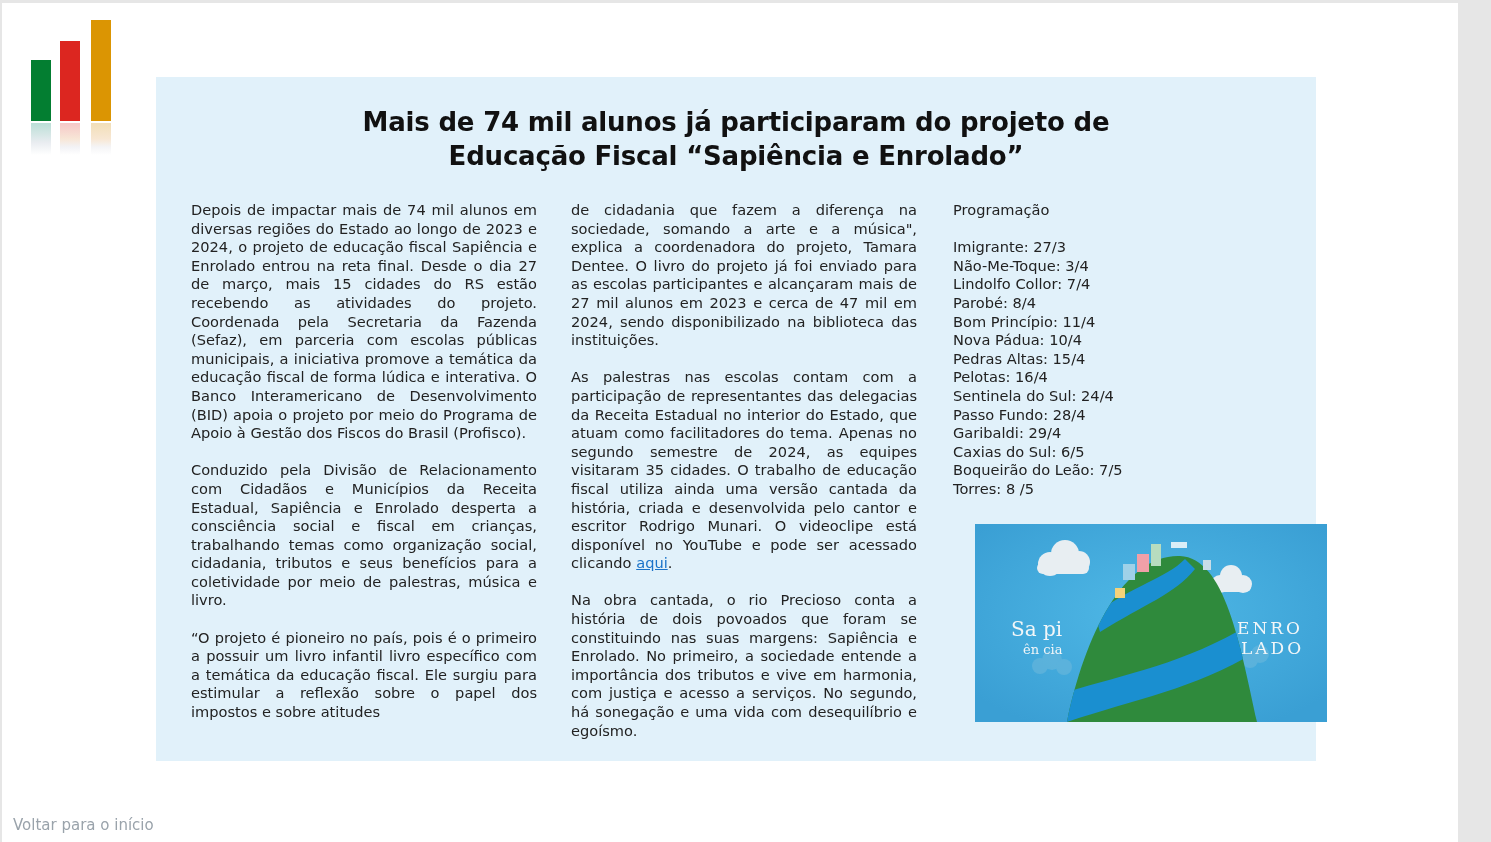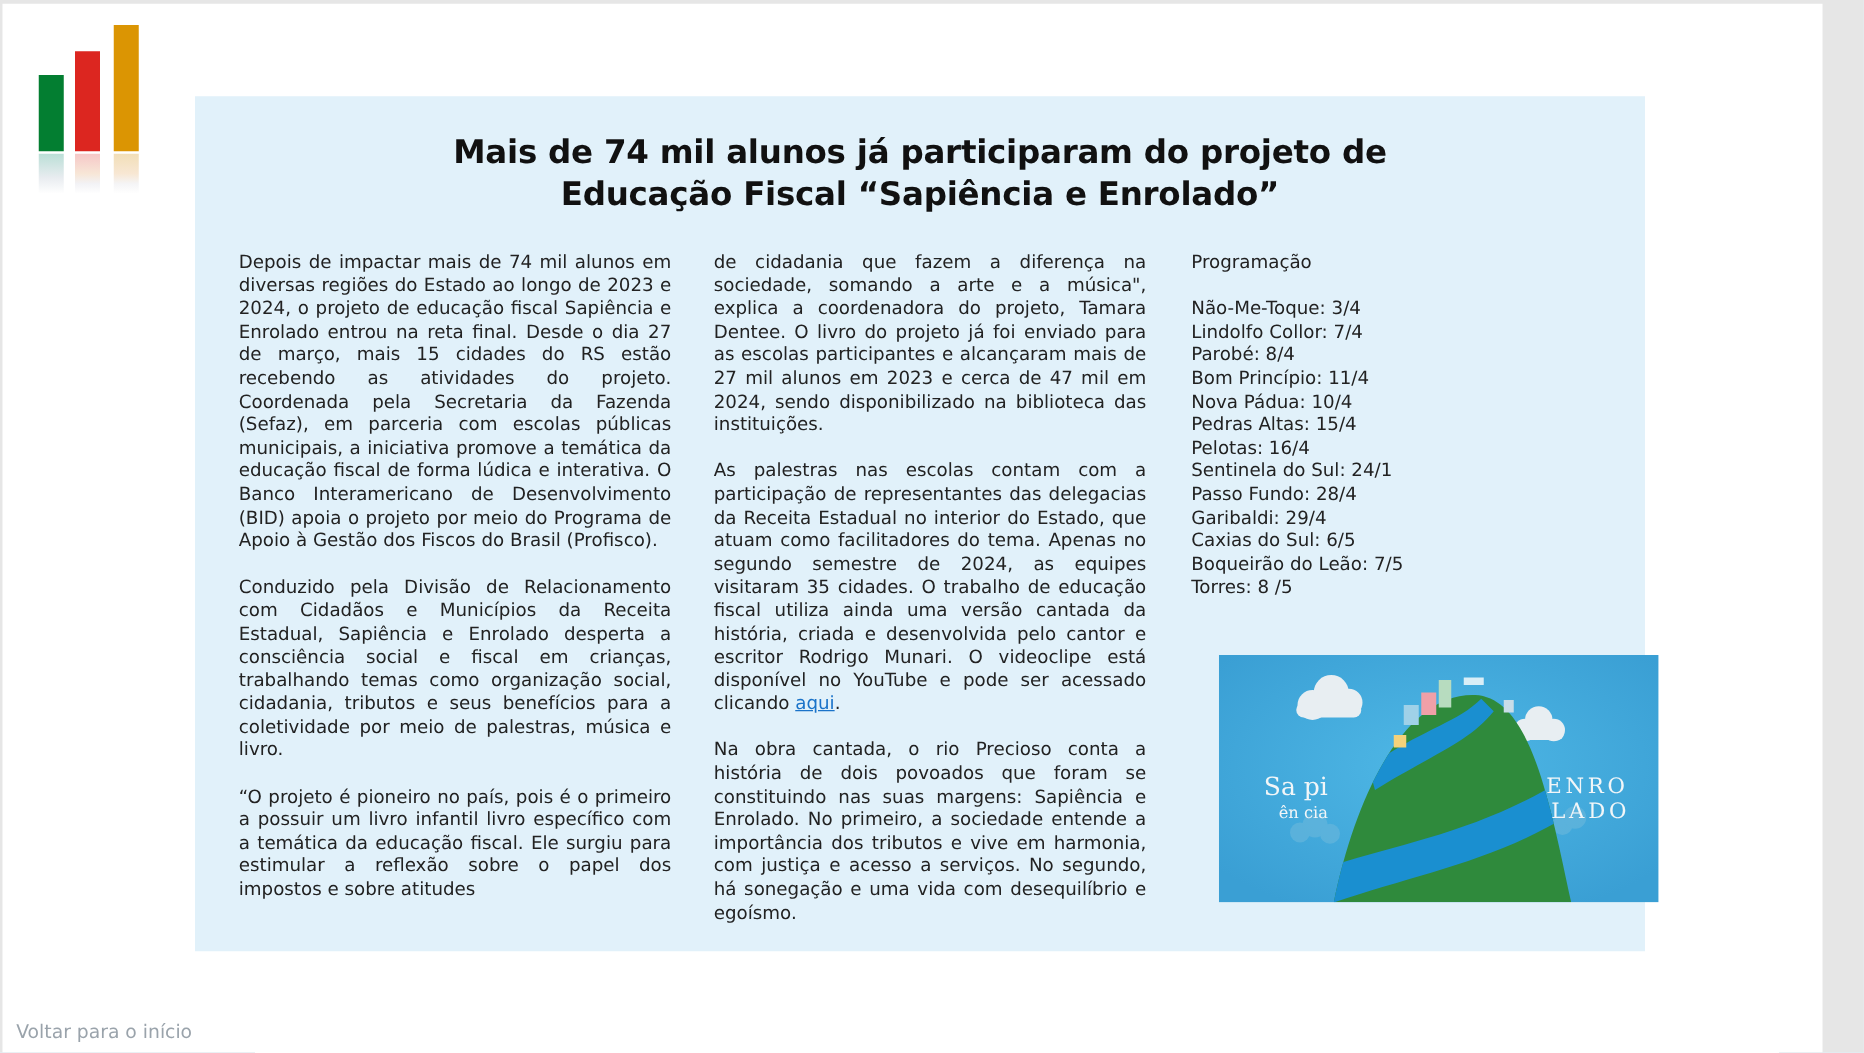--- a/index.html
+++ b/index.html
@@ -92,28 +92,29 @@
     <div class="col col2">
       <p>de cidadania que fazem a diferença na sociedade, somando a arte e a música", explica a coordenadora do projeto, Tamara Dentee. O livro do projeto já foi enviado para as escolas participantes e alcançaram mais de 27 mil alunos em 2023 e cerca de 47 mil em 2024, sendo disponibilizado na biblioteca das instituições.</p>
       <p><span>As palestras nas escolas contam com a participação de representantes das delegacias da Receita Estadual no interior do Estado, que atuam como facilitadores do tema. Apenas no segundo semestre de 2024, as equipes visitaram 35 cidades. O trabalho de educação fiscal utiliza ainda uma versão cantada da história, criada e desenvolvida pelo cantor e escritor Rodrigo Munari. O videoclipe está disponível no YouTube e pode ser acessado clicando </span><a class="link" href="#">aqui</a><span>.</span></p>
       <p>Na obra cantada, o rio Precioso conta a história de dois povoados que foram se constituindo nas suas margens: Sapiência e Enrolado. No primeiro, a sociedade entende a importância dos tributos e vive em harmonia, com justiça e acesso a serviços. No segundo, há sonegação e uma vida com desequilíbrio e egoísmo.</p>
     </div>
 
     <div class="col col3">
       <div>Programação</div>
       <div class="gap"></div>
       <div>
+        <div class="item">Imigrante: 27/3</div>
         <div class="item">Não-Me-Toque: 3/4</div>
         <div class="item">Lindolfo Collor: 7/4</div>
         <div class="item">Parobé: 8/4</div>
         <div class="item">Bom Princípio: 11/4</div>
         <div class="item">Nova Pádua: 10/4</div>
         <div class="item">Pedras Altas: 15/4</div>
         <div class="item">Pelotas: 16/4</div>
-        <div class="item">Sentinela do Sul: 24/1</div>
+        <div class="item">Sentinela do Sul: 24/4</div>
         <div class="item">Passo Fundo: 28/4</div>
         <div class="item">Garibaldi: 29/4</div>
         <div class="item">Caxias do Sul: 6/5</div>
         <div class="item">Boqueirão do Leão: 7/5</div>
         <div class="item">Torres: 8 /5</div>
       </div>
     </div>
 
     <div class="picture">
       <svg width="352" height="198" viewBox="0 0 352 198" xmlns="http://www.w3.org/2000/svg">

